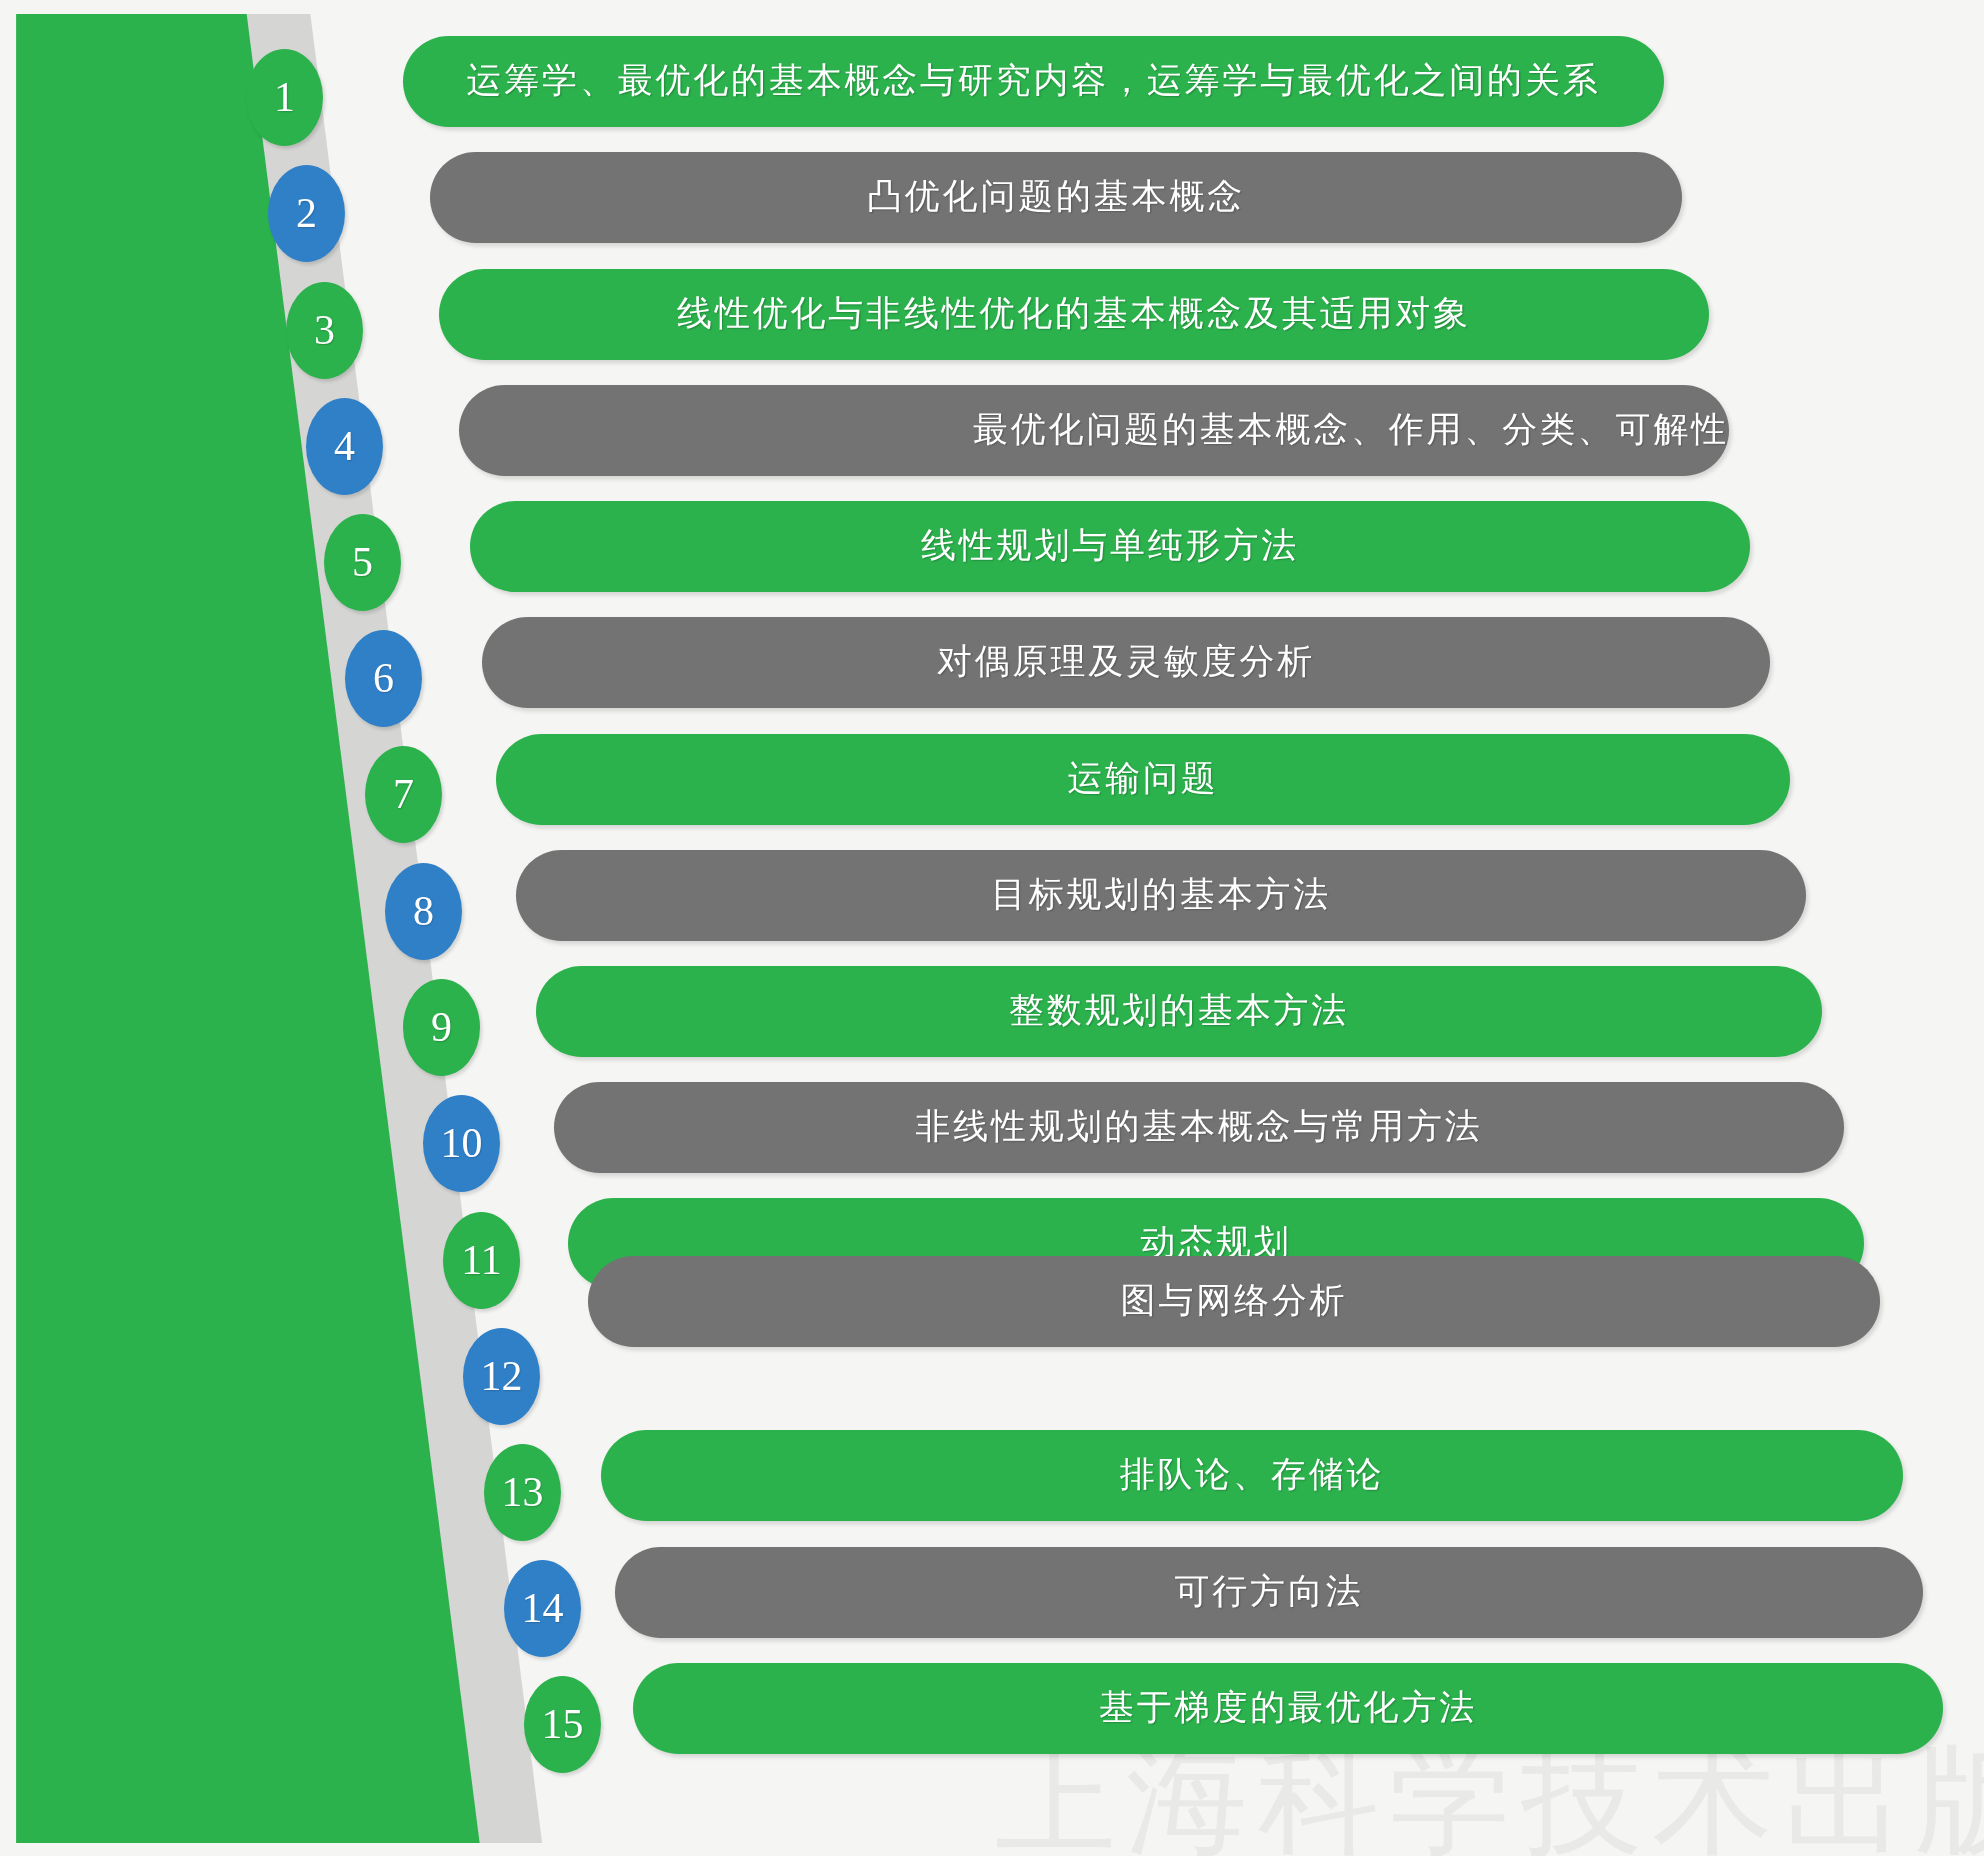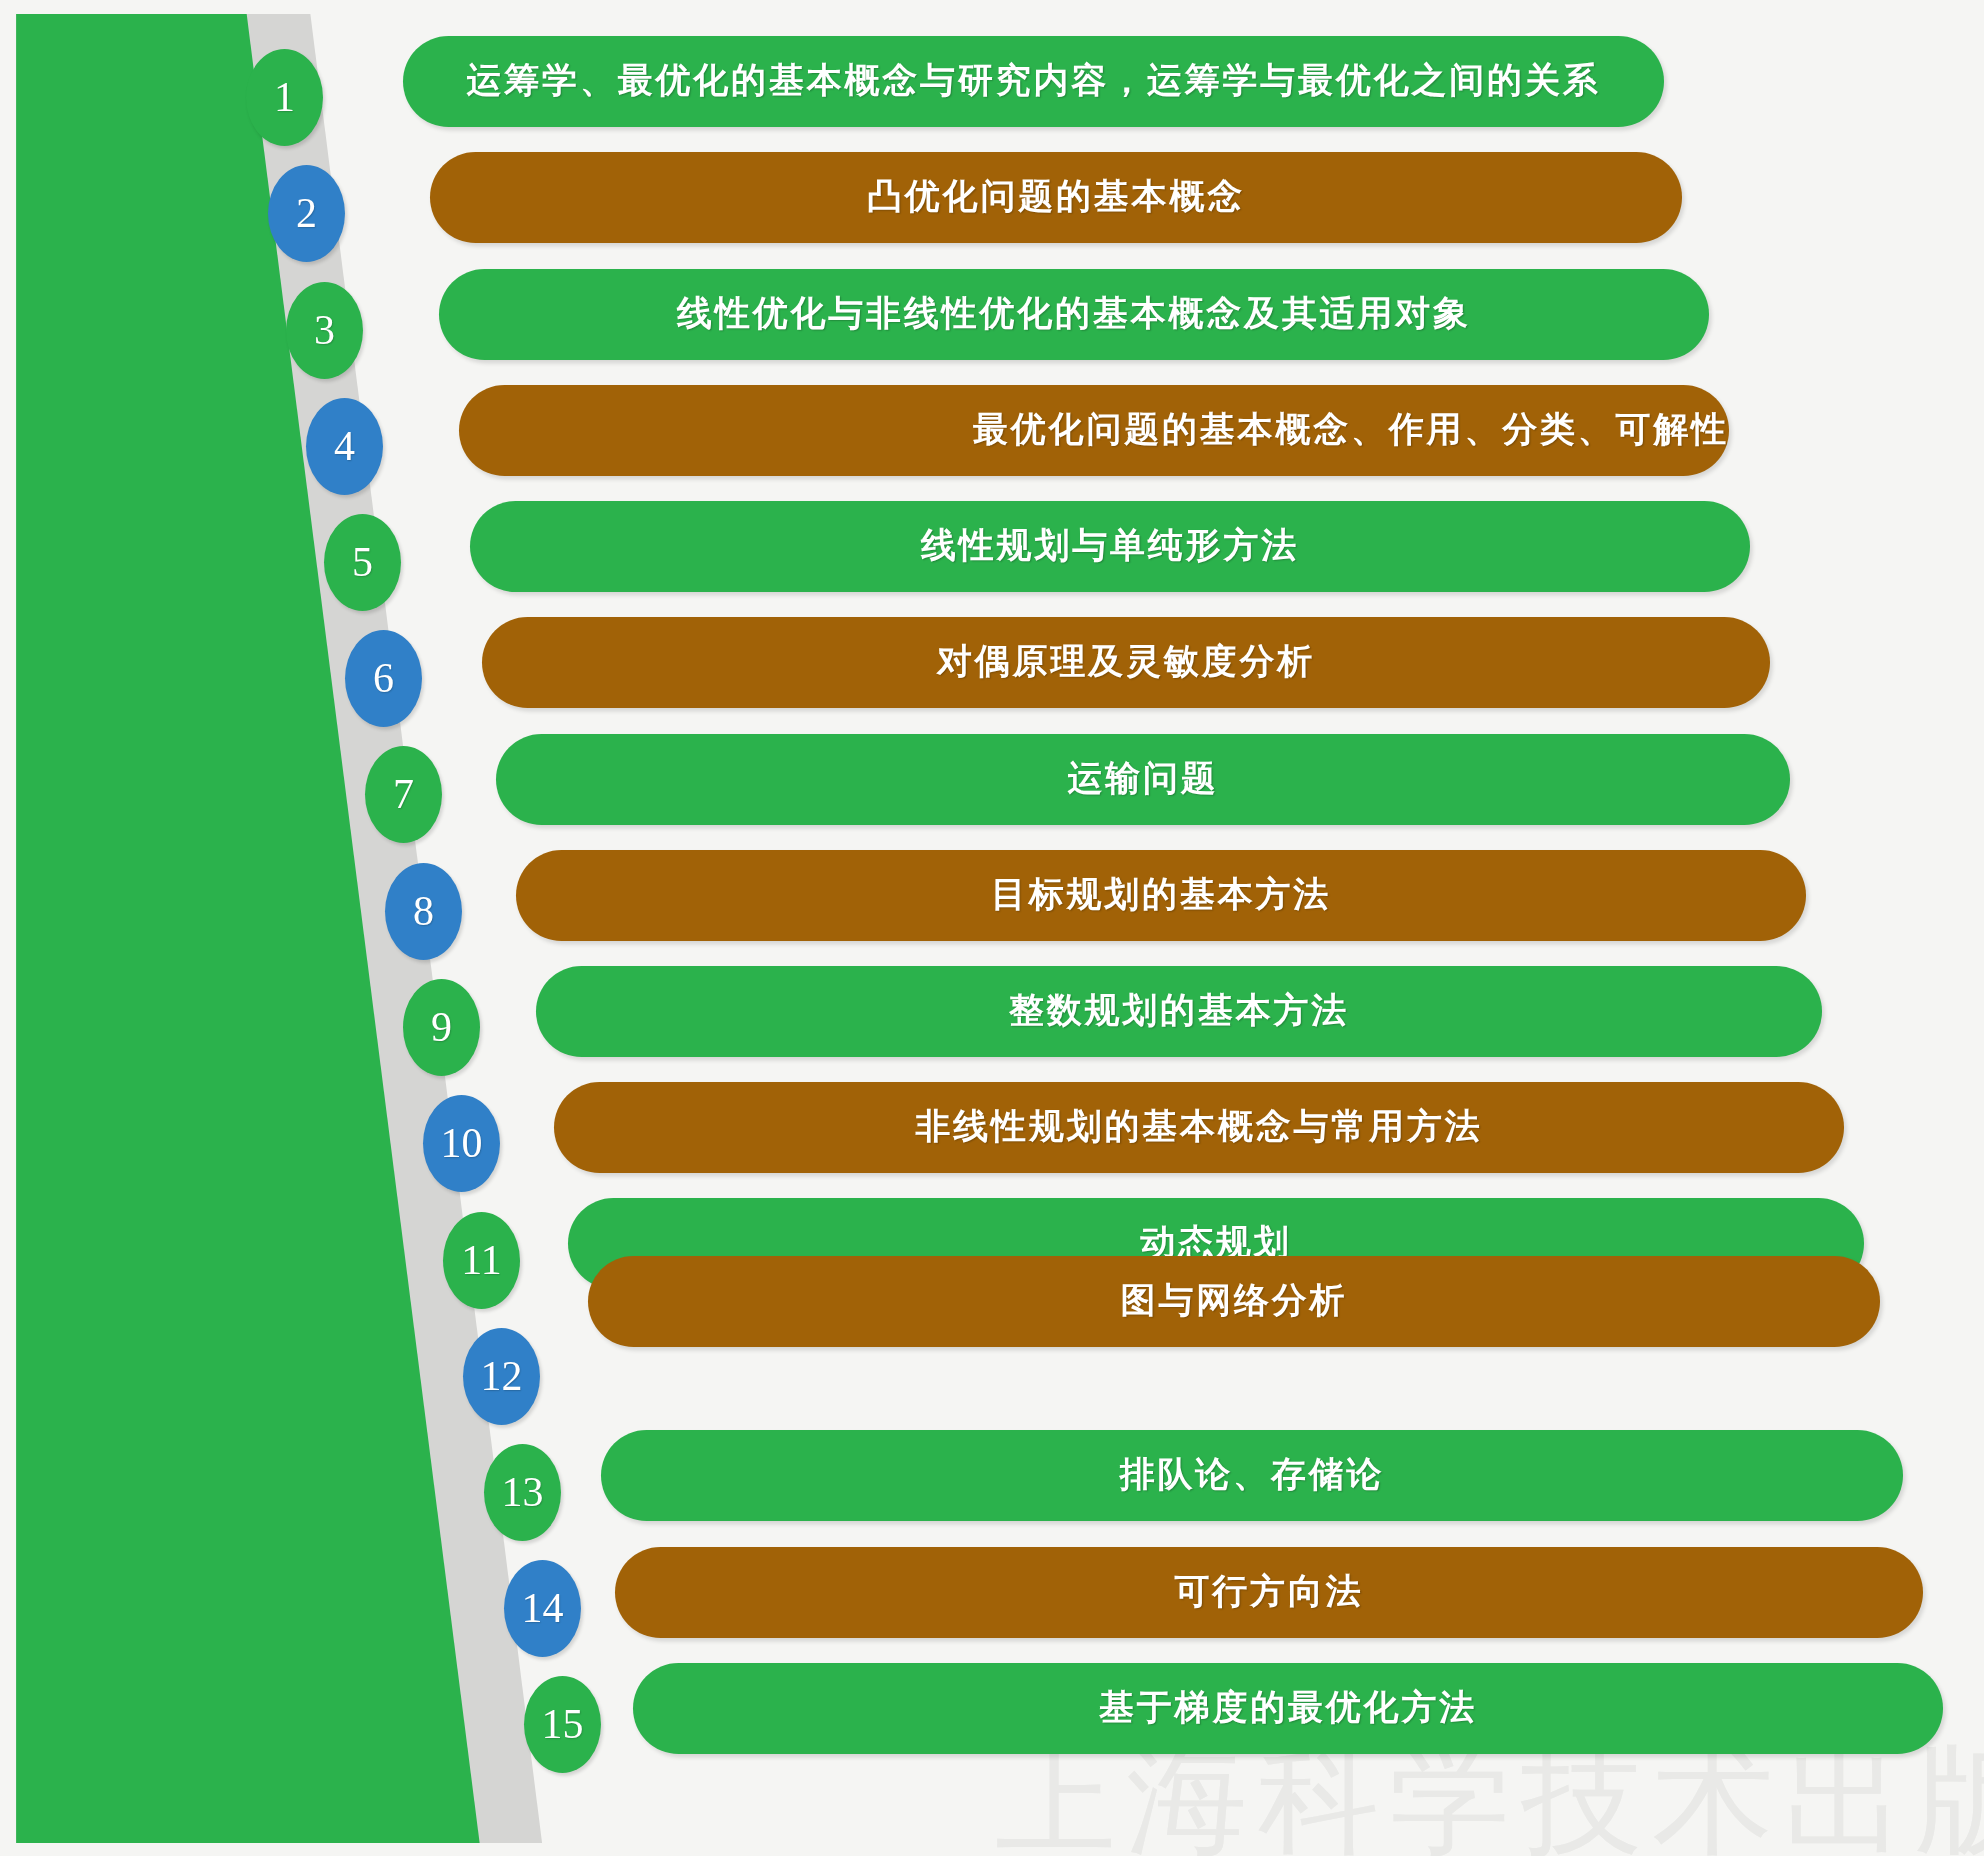--- a/index.html
+++ b/index.html
@@ -47,31 +47,31 @@
     position:absolute;
     height:91px;
     border-radius:46px;
     box-shadow:2.4px 3.2px 4px rgba(0,0,0,0.13);
     display:flex;
     align-items:center;
     justify-content:center;
     box-sizing:border-box;
   }
   .bar.green{background:#2bb24c;}
-  .bar.blue{background:#a16207;}
+  .bar.blue{background:#737373;}
 
   .bar-label{
     color:#ffffff;
     font-size:35px;
     line-height:1;
     letter-spacing:2.8px;
     white-space:nowrap;
     text-shadow:1.2px 1.2px 1.6px rgba(0,0,0,0.22);
     font-family:"Liberation Serif","DejaVu Serif",serif;
-    font-weight:700;
+    font-weight:400;
     transform:translateY(-0.8px);
   }
 
   .num-circle{
     position:absolute;
     width:77px;height:97px;
     border-radius:50%;
     display:flex;
     align-items:center;
     justify-content:center;

